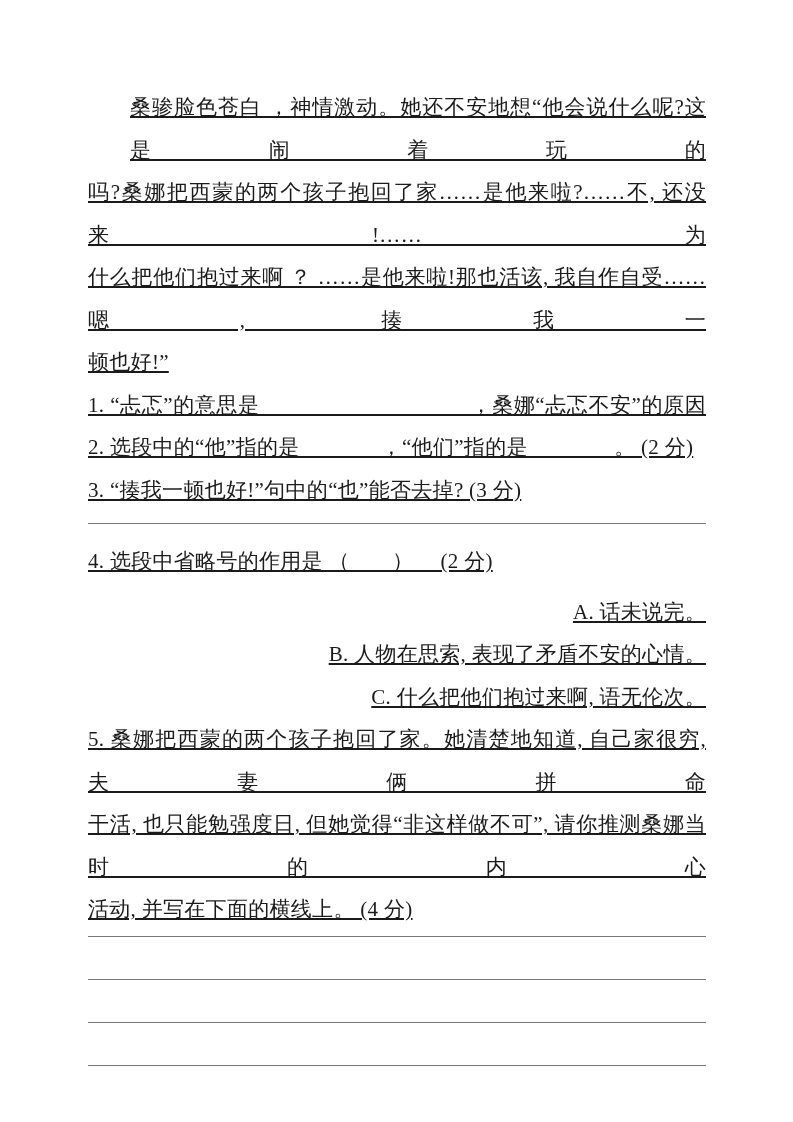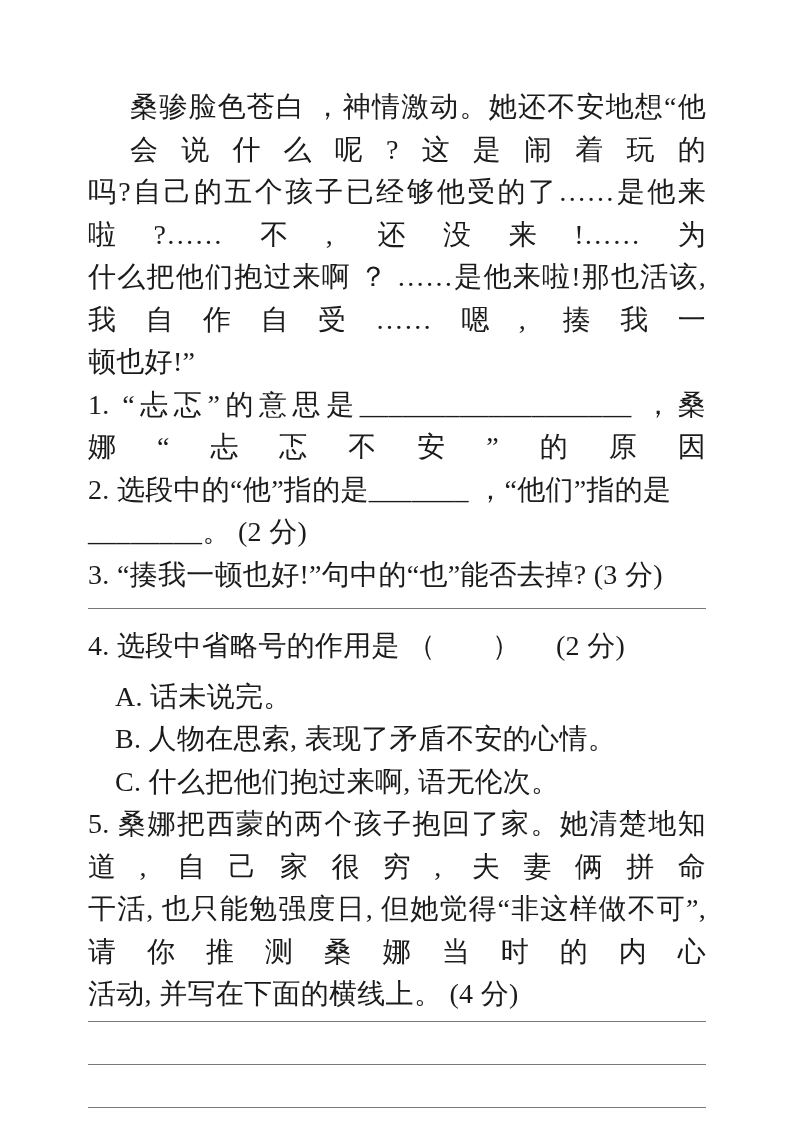--- a/index.html
+++ b/index.html
@@ -9,51 +9,52 @@
     height: 1122px;
     margin: 0 auto;
     background: #ffffff;
     box-sizing: border-box;
     padding: 86px 87px 0 88px;
     font-family: "Liberation Serif", sans-serif;
     color: #1b1b1b;
     overflow: hidden;
   }
   .line {
-    font-size: 28px;
+    font-size: 21px;
     line-height: 42.5px;
     letter-spacing: 0.3px;
+    text-decoration: underline;
   }
   .fill {
     text-align: justify;
     text-align-last: justify;
   }
   .indent { padding-left: 42px; }
-  .options .line { padding-left: 27px; }
+  .options .line { padding-left: 27px; text-align: right; }
   .rule-single {
     height: 0;
     border-top: 1px solid #777;
     margin-top: 12px;
   }
   .q4 { margin-top: 16px; }
   .options { margin-top: 8px; }
   .answer-block .answer-line {
     height: 42px;
     border-bottom: 1px solid #787878;
   }
   .answer-block .answer-line.first { height: 5px; }
 </style>
 </head>
 <body>
 
 <div class="page">
 
   <div class="passage">
     <div class="line fill indent">桑骖脸色苍白 ，神情激动。她还不安地想“他会说什么呢?这是闹着玩的</div>
-    <div class="line fill">吗?自己的五个孩子已经够他受的了……是他来啦?……不, 还没来!……为</div>
+    <div class="line fill">吗?桑娜把西蒙的两个孩子抱回了家……是他来啦?……不, 还没来!……为</div>
     <div class="line fill">什么把他们抱过来啊 ？ ……是他来啦!那也活该, 我自作自受……嗯, 揍我一</div>
     <div class="line">顿也好!”</div>
   </div>
 
   <div class="q1">
     <div class="line fill">1. “忐忑”的意思是___________________ ，桑娜“忐忑不安”的原因</div>
   </div>
 
   <div class="q2">
     <div class="line">2. 选段中的“他”指的是_______ ，“他们”指的是________。 (2 分)</div>

